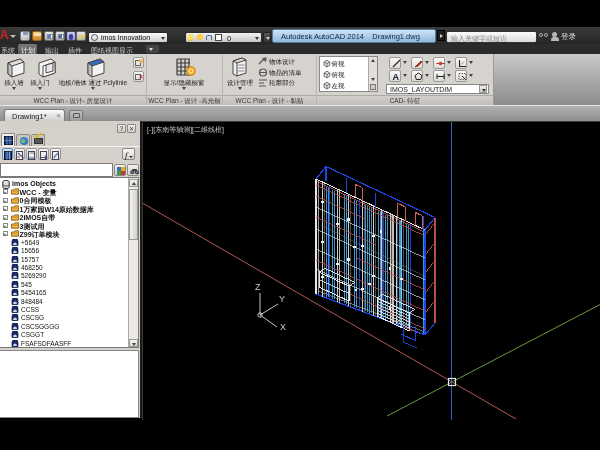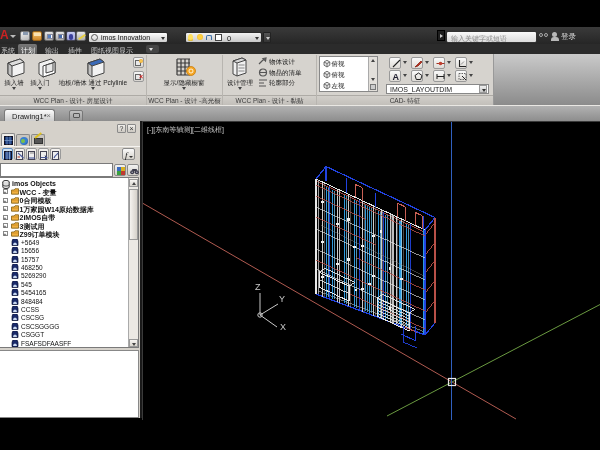--- a/index.html
+++ b/index.html
@@ -53,20 +53,23 @@
     <div class="abs" style="left:11px;top:1.5px;width:6px;height:6px;background:radial-gradient(#ffd040 40%,#e8b020);border-radius:50%"></div>
     <div class="abs" style="left:20px;top:2px;width:6px;height:5px;border:1.2px solid #3a6ea8;border-radius:2px 2px 0 0;border-bottom:none"></div>
     <div class="abs" style="left:29px;top:1.5px;width:7px;height:7px;background:#fff;border:1px solid #444"></div>
     <div class="abs" style="left:41px;top:1px;font-size:7.5px;color:#111">0</div>
     <div class="abs" style="right:2px;top:4px;width:0;height:0;border-left:2.5px solid transparent;border-right:2.5px solid transparent;border-top:3px solid #333"></div>
   </div>
   <div class="abs" style="left:263px;top:4.5px;width:8px;height:11px;background:linear-gradient(#555,#333);border:1px solid #222;border-radius:1px">
         <div class="abs" style="left:1.5px;top:4px;width:0;height:0;border-left:2.5px solid transparent;border-right:2.5px solid transparent;border-top:3px solid #ccc"></div>
       </div>
 
+  <div class="abs" style="left:272px;top:1.5px;width:164px;height:14px;background:linear-gradient(#cfe4f6,#8db8dc);border-radius:2px;border:1px solid #5a7a9a">
+    <div class="abs" style="left:8px;top:2.5px;font-size:7.5px;color:#102840;white-space:nowrap">Autodesk AutoCAD 2014&nbsp;&nbsp;&nbsp;&nbsp;Drawing1.dwg</div>
+  </div>
   <div class="abs" style="left:437px;top:3px;width:8px;height:11px;background:#1e1e1e;border:1px solid #000">
         <div class="abs" style="left:2px;top:3px;width:0;height:0;border-top:2.5px solid transparent;border-bottom:2.5px solid transparent;border-left:3px solid #ccc"></div>
       </div>
 
   <div class="abs" style="left:446px;top:4px;width:91px;height:11.5px;background:linear-gradient(#fafafa,#dcdcdc);border:1px solid #333;border-radius:2px">
     <div class="abs" style="left:4px;top:2px;font-size:7px;color:#888;white-space:nowrap">输入关键字或短语</div>
   </div>
   <div class="abs" style="left:539px;top:6px;width:4px;height:4px;border:1.2px solid #aaa;border-radius:50%"></div>
   <div class="abs" style="left:543.5px;top:6px;width:4px;height:4px;border:1.2px solid #aaa;border-radius:50%"></div>
   <div class="abs" style="left:552px;top:5px;width:5px;height:5px;border-radius:50%;background:#b8b8b8"></div>
@@ -266,21 +269,21 @@
     <div class="abs" style="left:3px;top:1px;font-size:7px;color:#222">IMOS_LAYOUTDIM</div>
     <div class="abs" style="right:1px;top:0.5px;width:8px;height:8px;background:linear-gradient(#f0f0f0,#c8c8c8);border:1px solid #999">
           <div class="abs" style="left:1.5px;top:2.5px;width:0;height:0;border-left:2.5px solid transparent;border-right:2.5px solid transparent;border-top:3px solid #333"></div>
         </div>
   </div>
 </div>
 
 <div class="abs" style="left:493px;top:54px;width:107px;height:51px;background:linear-gradient(#cacaca,#8b8b8b);border-left:1px solid #999"></div>
 
 <div class="abs" style="left:0;top:105px;width:600px;height:16px;background:linear-gradient(#b2b2b2,#8d8d8d);border-top:1px solid #e9e7e3">
-  <div class="abs" style="left:4px;top:2.5px;width:51px;height:13.5px;background:linear-gradient(#fbfbfb,#c9c9c9);border:1px solid #7a7a7a;border-bottom:none;border-radius:3px 3px 0 0">
+  <div class="abs" style="left:4px;top:2.5px;width:61px;height:13.5px;background:linear-gradient(#fbfbfb,#c9c9c9);border:1px solid #7a7a7a;border-bottom:none;border-radius:3px 3px 0 0">
     <div class="abs" style="left:7px;top:2px;font-size:7.5px;color:#222;white-space:nowrap">Drawing1*</div>
     <div class="abs" style="right:3px;top:1.5px;font-size:8px;color:#777">×</div>
   </div>
   <div class="abs" style="left:69px;top:3.5px;width:14px;height:12px;background:linear-gradient(#c2c2c2,#9a9a9a);border:1px solid #777;border-radius:2px">
     <div class="abs" style="left:2.5px;top:2.5px;width:7px;height:5px;border:1.2px solid #555;border-radius:1px;background:#b5b5b5"></div>
   </div>
 </div>
 
 <div class="abs" id="pal" style="left:0;top:121px;width:142px;height:297px;background:#d5d1ca">
 

